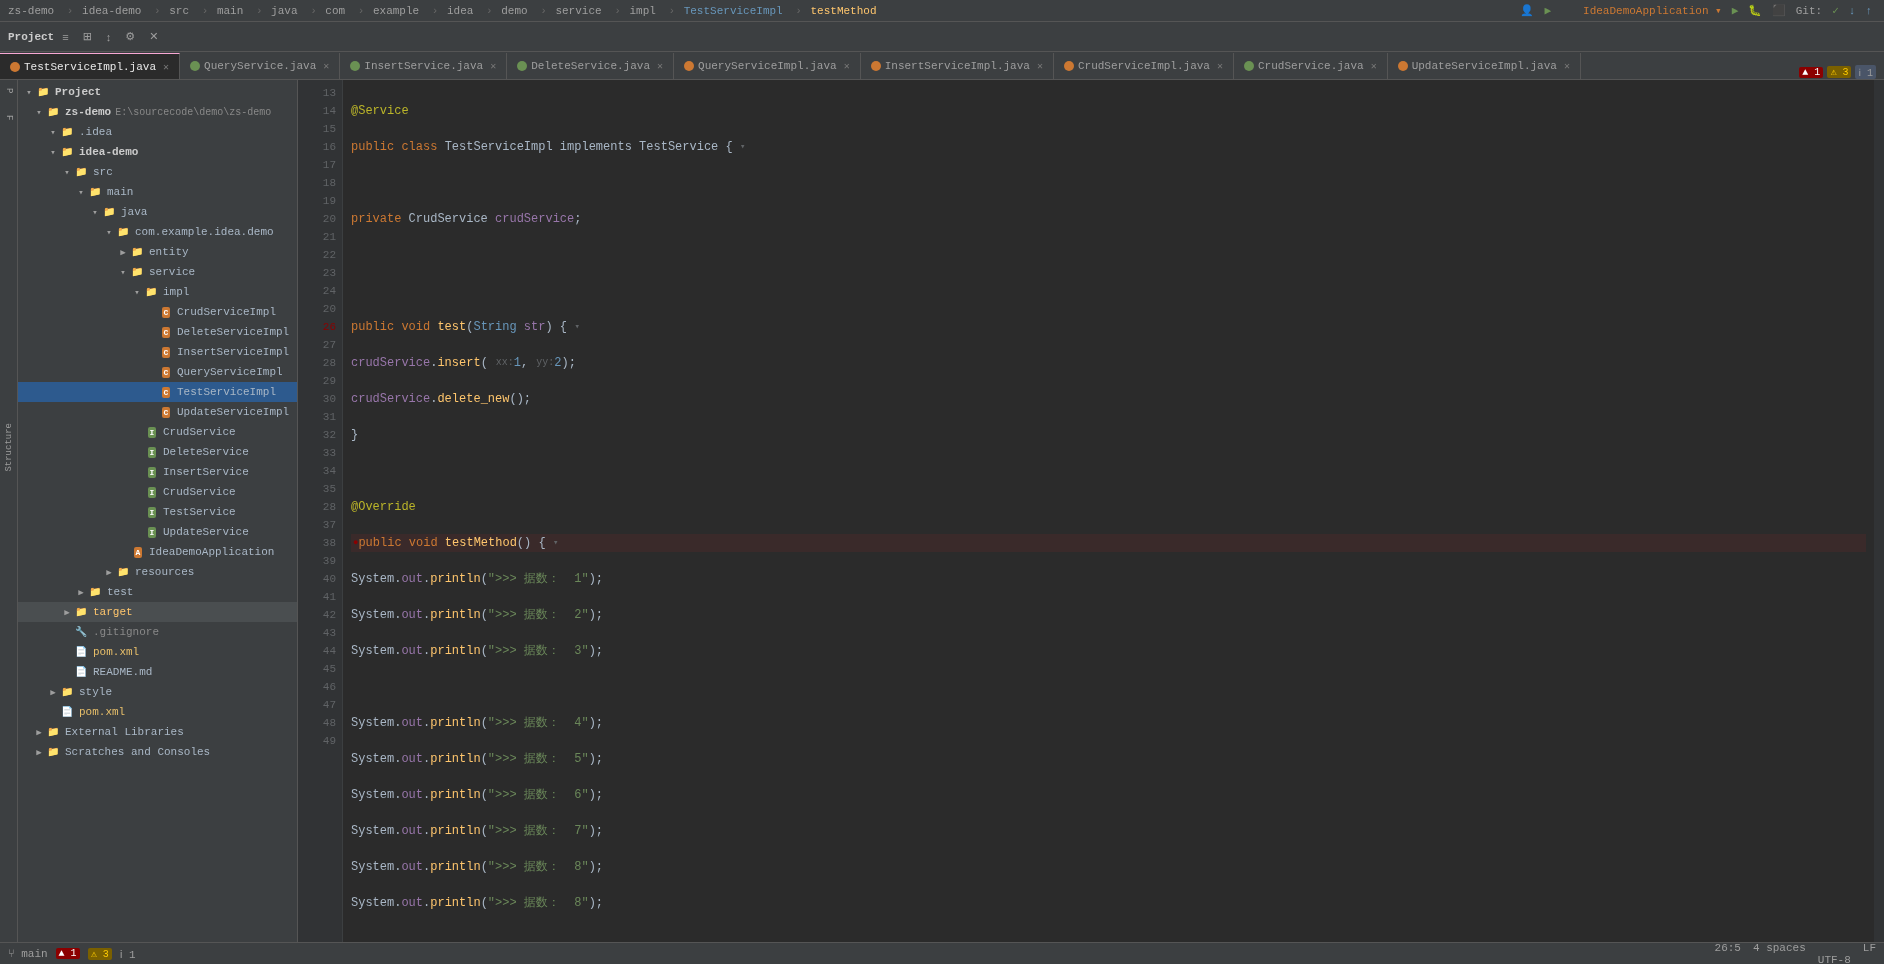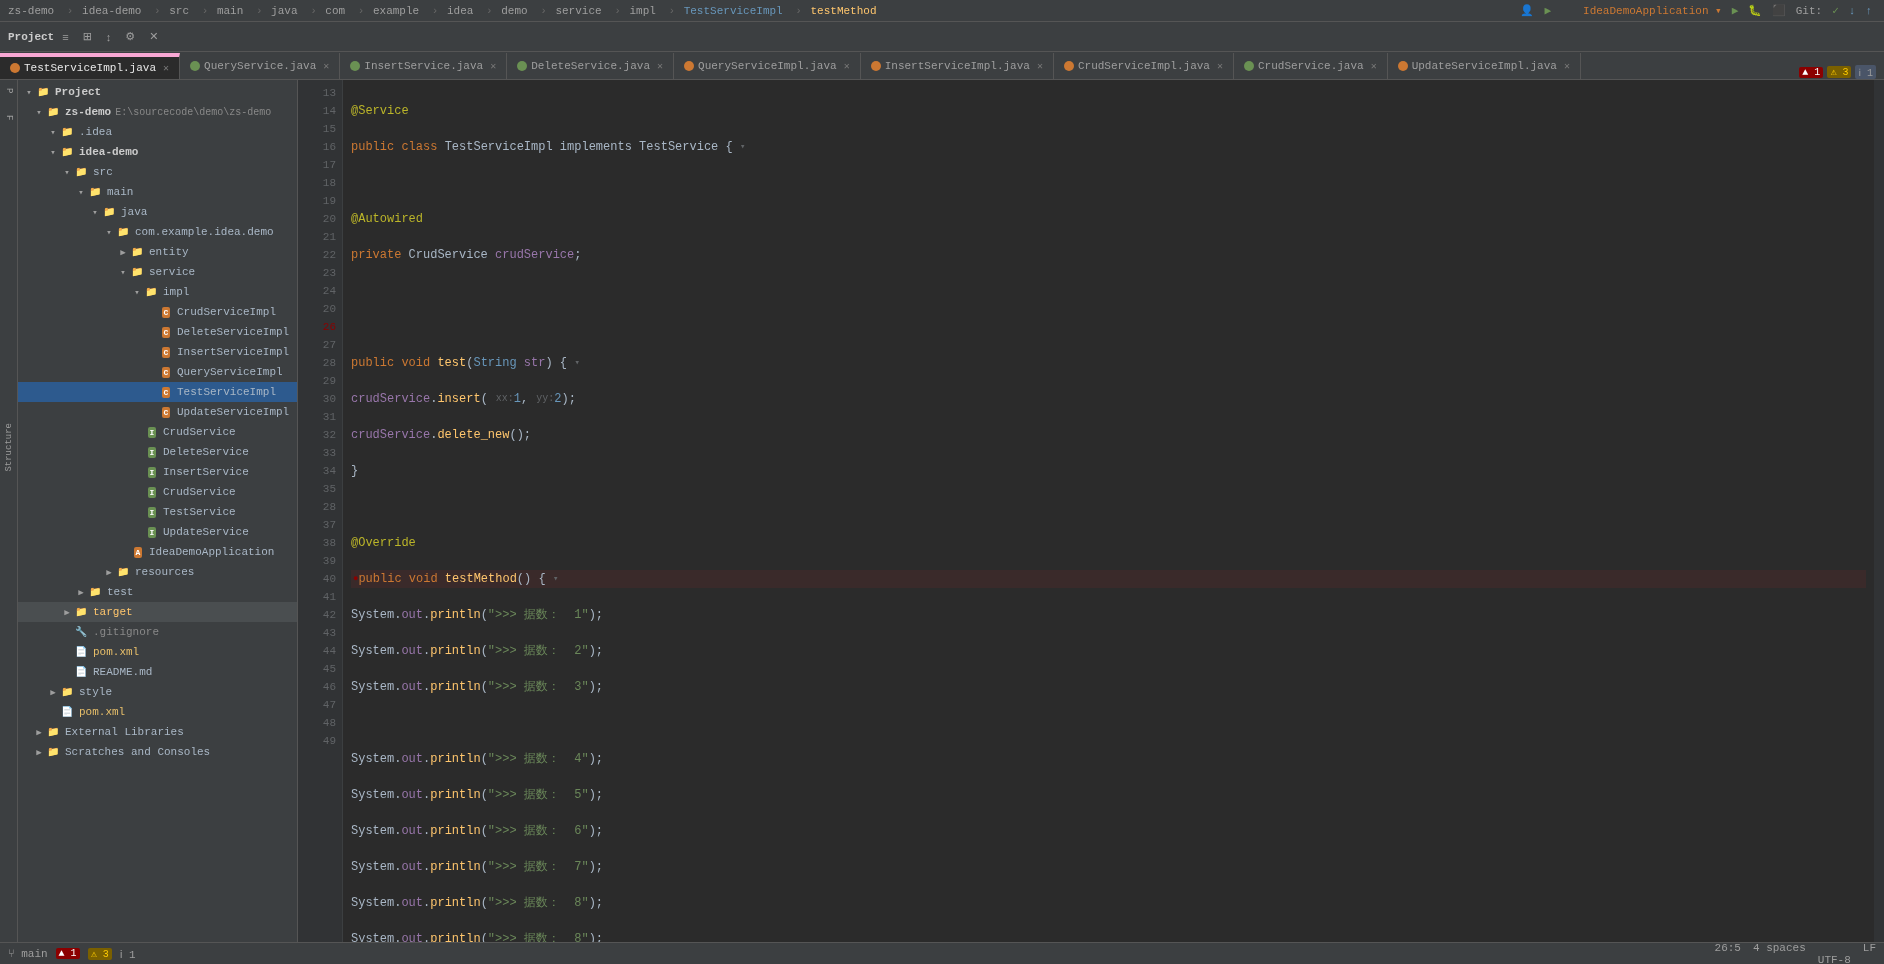--- a/index.html
+++ b/index.html
@@ -72,21 +72,21 @@
       color: #9e9e9e;
       border-right: 1px solid #555;
       background: #3c3f41;
       cursor: pointer;
       white-space: nowrap;
       gap: 4px;
     }
     .tab.active {
       background: #2b2b2b;
       color: #e8e8e8;
-      border-top: 4px solid #f9a8d4;
+      border-top: 1px solid #f9a8d4;
     }
     .tab .close-x {
       font-size: 10px;
       color: #777;
       margin-left: 3px;
     }
     .tab-icon { width: 10px; height: 10px; border-radius: 50%; display: inline-block; }
     .tab-icon.orange { background: #cc7832; }
     .tab-icon.green { background: #6a9153; }
     
@@ -670,21 +670,20 @@
         <div>46</div>
         <div>47</div>
         <div>48</div>
         <div>49</div>
       </div>
 
       <div class="code-content">
 <div class="ln"><span class="an">@Service</span></div>
 <div class="ln"><span class="kw">public class </span><span class="cl">TestServiceImpl</span><span class="pu"> implements </span><span class="cl">TestService</span><span class="pu"> {</span><span class="fold-marker"> ▾</span></div>
 <div class="ln">&nbsp;</div>
-<div class="ln">    <span class="an">@Autowired</span></div>
 <div class="ln">    <span class="kw">private </span><span class="cl">CrudService</span><span class="pu"> </span><span class="va">crudService</span><span class="pu">;</span></div>
 <div class="ln">&nbsp;</div>
 <div class="ln">&nbsp;</div>
 <div class="ln">    <span class="kw">public void </span><span class="fn">test</span><span class="pu">(</span><span class="ty">String</span><span class="pu"> </span><span class="va">str</span><span class="pu">) {</span><span class="fold-marker"> ▾</span></div>
 <div class="ln">        <span class="va">crudService</span><span class="pu">.</span><span class="fn">insert</span><span class="pu">(</span><span class="line-hint">xx:</span> <span class="nu">1</span><span class="pu">,</span>  <span class="line-hint">yy:</span> <span class="nu">2</span><span class="pu">);</span></div>
 <div class="ln">        <span class="va">crudService</span><span class="pu">.</span><span class="fn">delete_new</span><span class="pu">();</span></div>
 <div class="ln">    <span class="pu">}</span></div>
 <div class="ln">&nbsp;</div>
 <div class="ln">    <span class="an">@Override</span></div>
 <div class="ln" style="background:#3a2a2a;"><span class="breakpoint-marker">●</span>    <span class="kw">public void </span><span class="fn">testMethod</span><span class="pu">() {</span><span class="fold-marker"> ▾</span></div>

